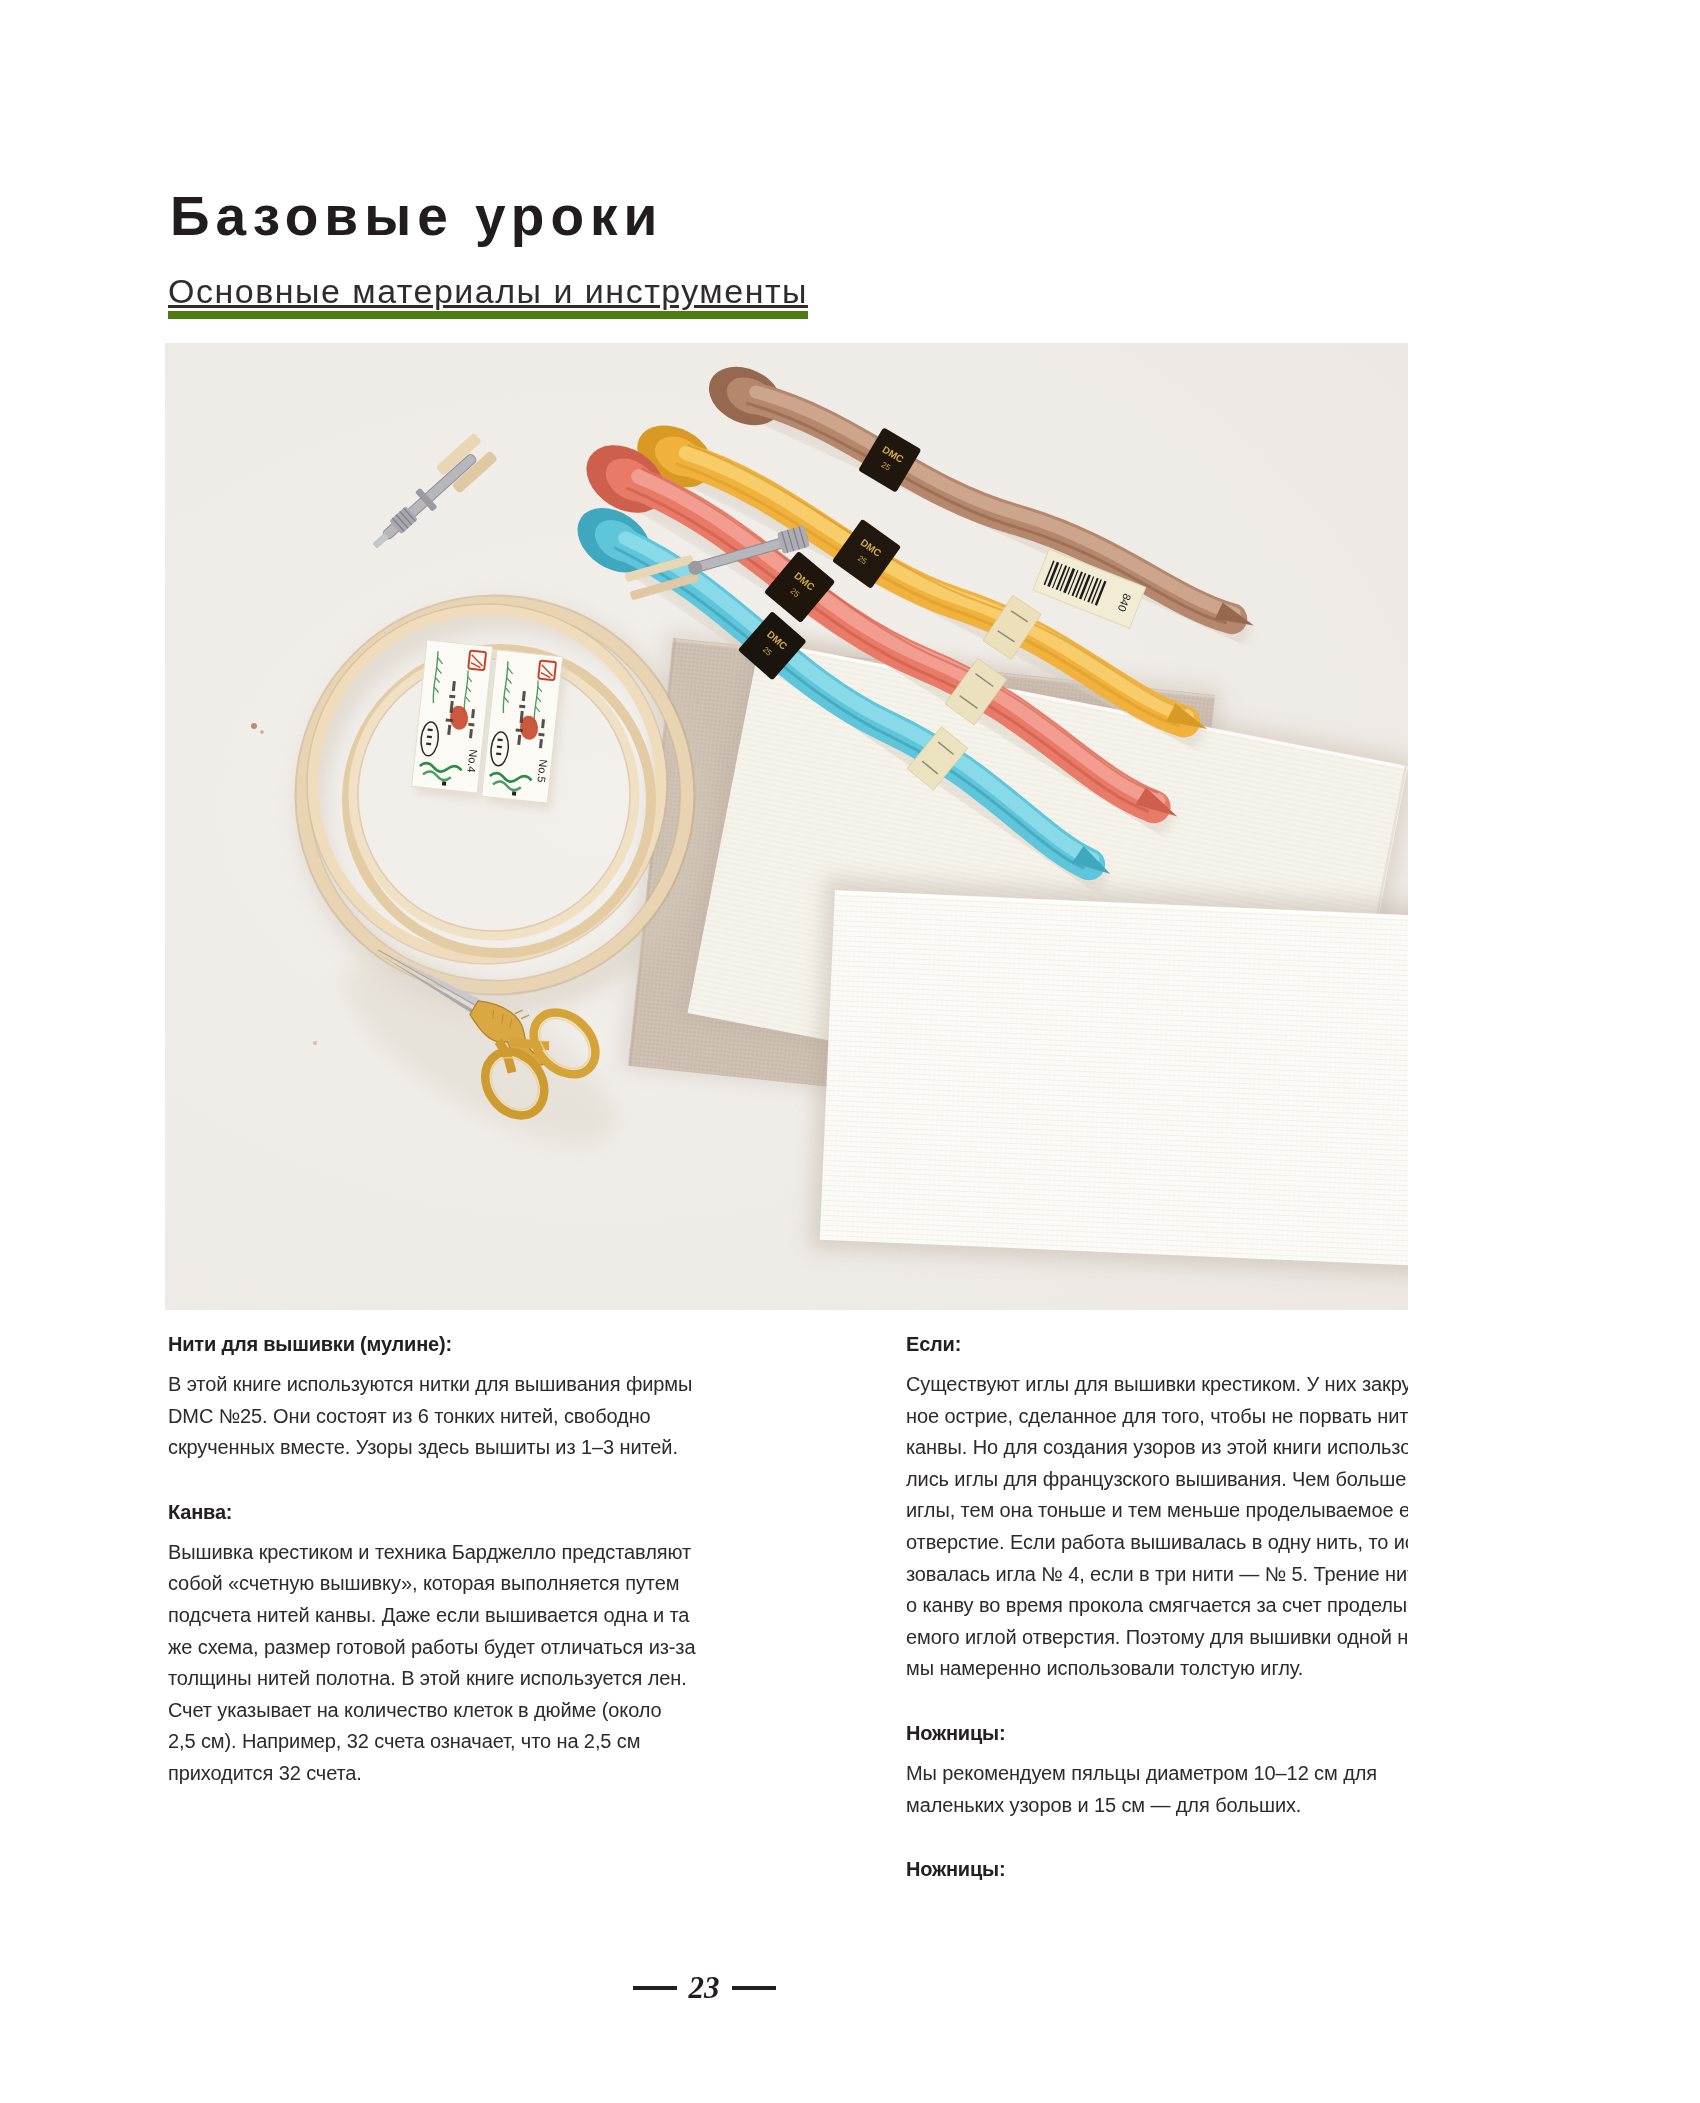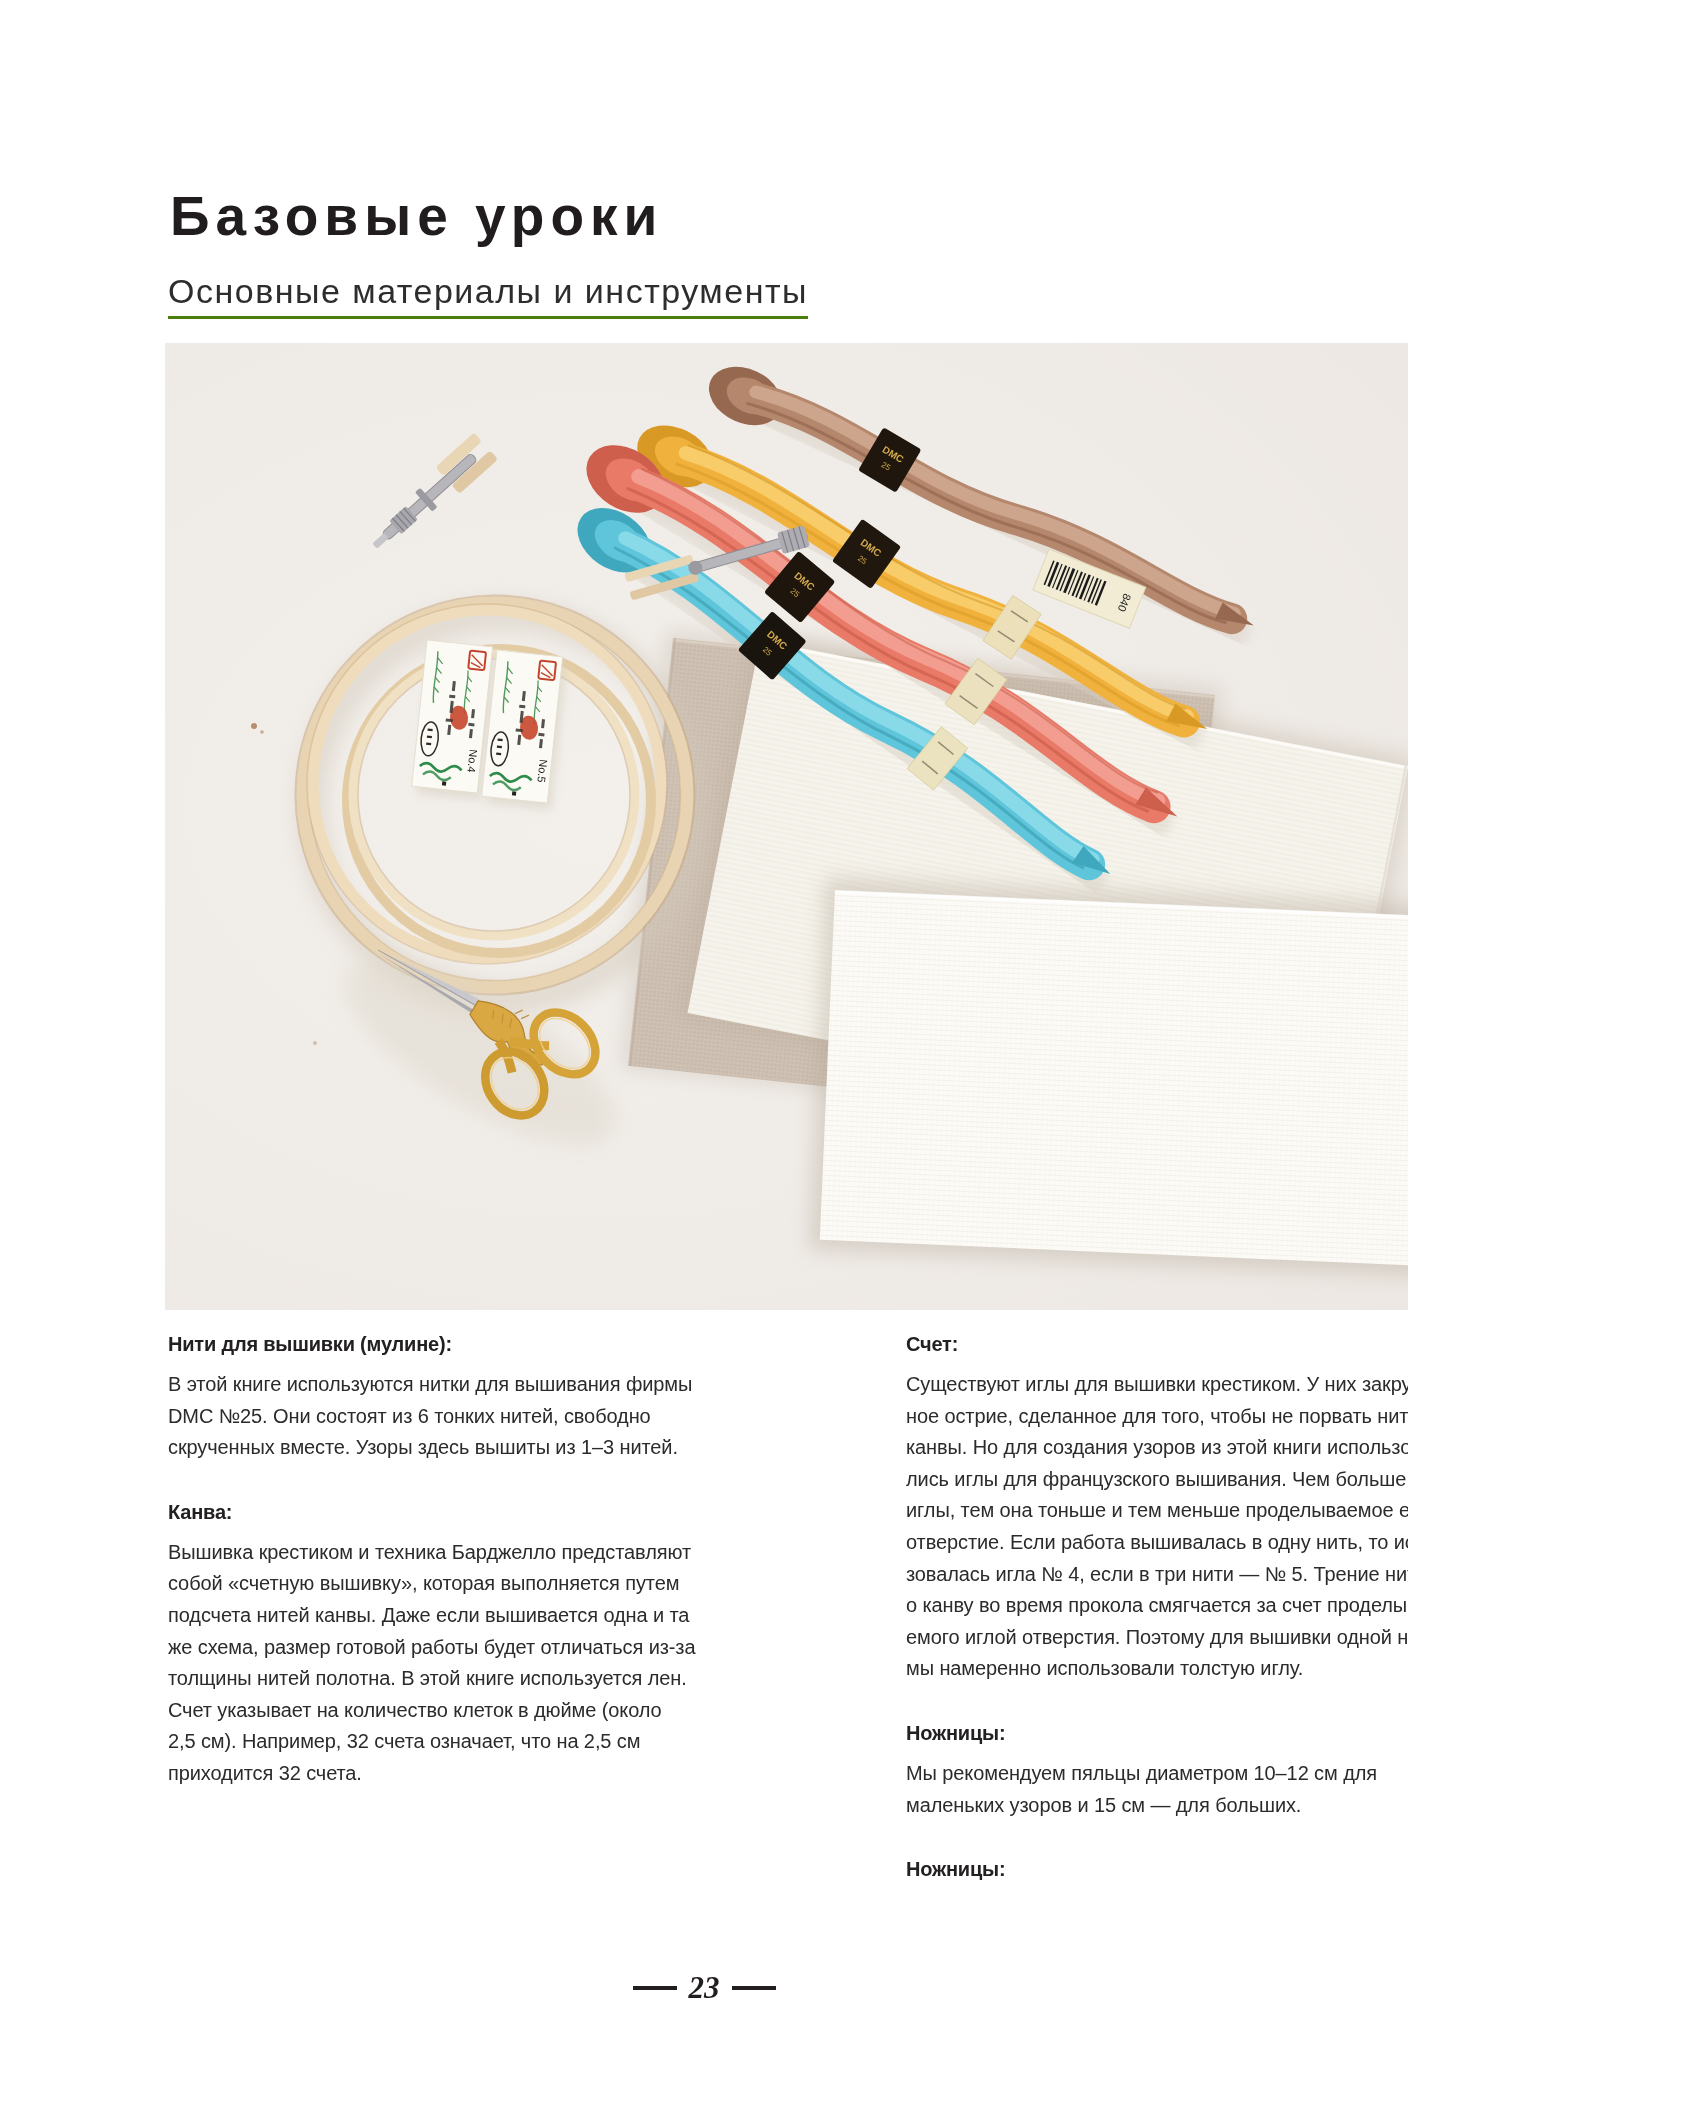--- a/index.html
+++ b/index.html
@@ -8,22 +8,23 @@
     font-family:"Liberation Sans",sans-serif;color:#2c2a2a;overflow:hidden;
   }
   .title{
     position:absolute;left:170px;top:152px;
     font-size:55px;font-weight:700;letter-spacing:6px;line-height:1;
     color:#211d1e;white-space:nowrap;
   }
   .subtitle{
     position:absolute;left:168px;top:272px;
     font-size:34px;font-weight:400;letter-spacing:1.5px;line-height:1.15;
-    color:#2e2c2c;padding-bottom:5px;border-bottom:3px solid #4d7c0f;
+    color:#2e2c2c;border-bottom:8px solid #4d7c0f;
     white-space:nowrap;
+    text-decoration:underline;
   }
   .photo{
     position:absolute;left:165px;top:343px;width:1362px;height:967px;
     background:#f0ece8;
   }
   .photo svg{position:absolute;left:0;top:0;display:block;}
   .col{position:absolute;top:1330px;}
   .col-left{left:168px;width:585px;}
   .col-right{left:906px;width:620px;}
   .sec h3{
@@ -339,21 +340,21 @@
 же схема, размер готовой работы будет отличаться из-за
 толщины нитей полотна. В этой книге используется лен.
 Счет указывает на количество клеток в дюйме (около
 2,5 см). Например, 32 счета означает, что на 2,5 см
 приходится 32 счета.</p>
     </div>
   </div>
 
   <div class="col col-right">
     <div class="sec">
-      <h3>Счет:</h3>
+      <h3>Если:</h3>
       <p>Существуют иглы для вышивки крестиком. У них закруглен-
 ное острие, сделанное для того, чтобы не порвать нити
 канвы. Но для создания узоров из этой книги использова-
 лись иглы для французского вышивания. Чем больше номер
 иглы, тем она тоньше и тем меньше проделываемое ею
 отверстие. Если работа вышивалась в одну нить, то исполь-
 зовалась игла № 4, если в три нити — № 5. Трение нити
 о канву во время прокола смягчается за счет проделыва-
 емого иглой отверстия. Поэтому для вышивки одной нитью
 мы намеренно использовали толстую иглу.</p>

